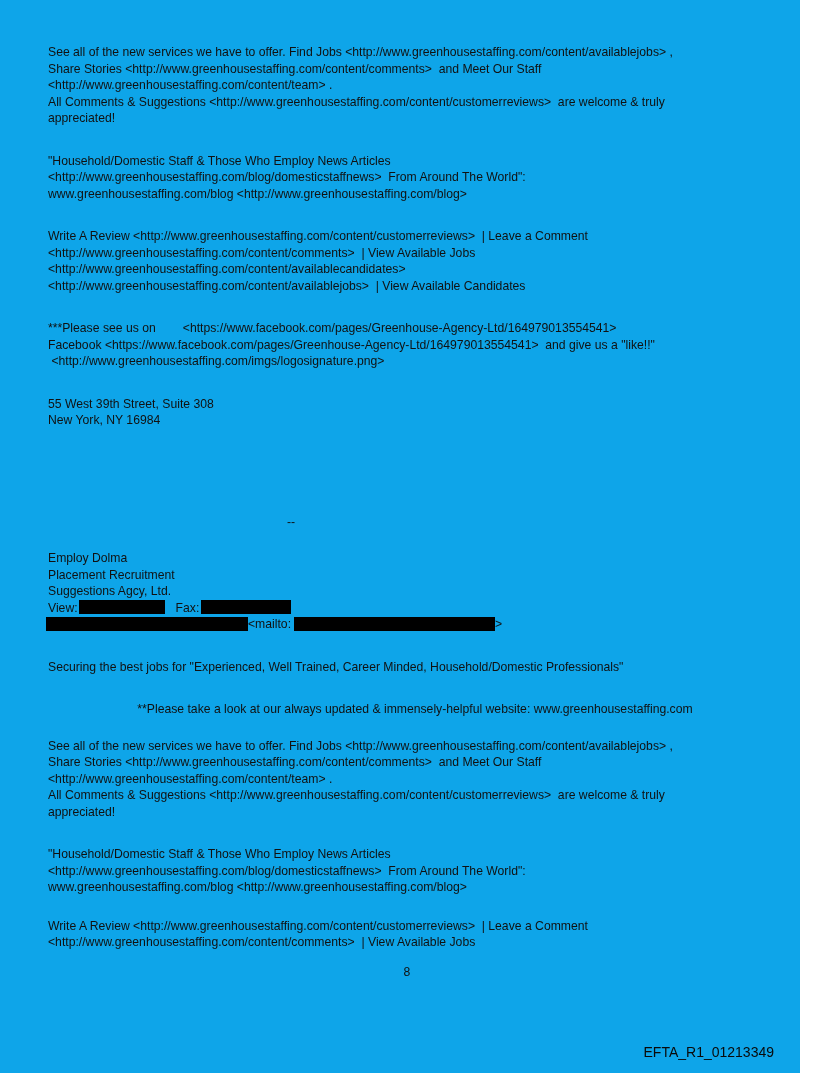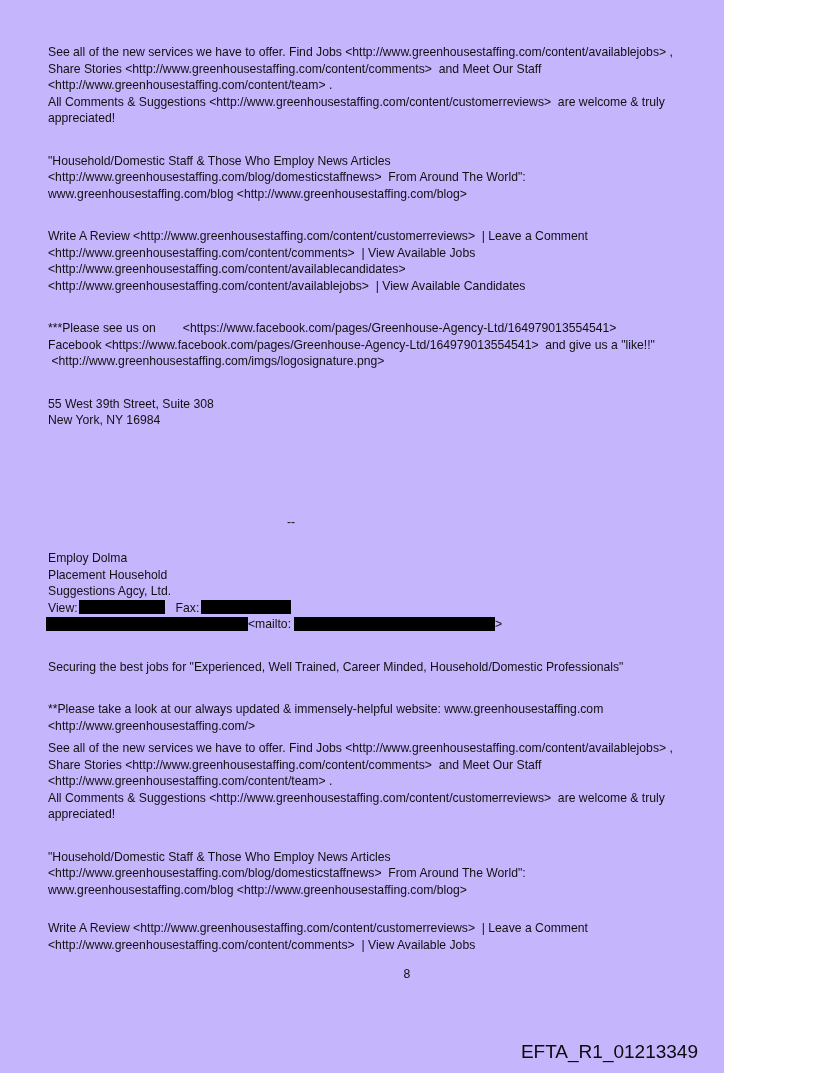--- a/index.html
+++ b/index.html
@@ -1,45 +1,45 @@
 <!DOCTYPE html>
 <html><head>
 <meta charset="utf-8">
 <style>
   html,body { margin:0; padding:0; background:#ffffff; }
   .page {
     position:relative;
-    width:724px; height:1073px;
-    background:#c4b5fd;
+    width:800px; height:1073px;
+    background:#0ea5e9;
     font-family:"Liberation Sans", sans-serif;
     font-size:12.2px;
     line-height:16.5px;
     color:#111111;
     overflow:hidden;
   }
   .content { position:absolute; left:48px; top:44px; width:734px; }
   .para { margin:0 0 26px 0; }
   .line { white-space:pre; }
   .para-address { margin-bottom:4px; }
   .divider { margin-top:85px; margin-bottom:0; padding-left:239px; }
   .sig-block { margin-top:20px; margin-bottom:26px; }
-  .para-website { margin-bottom:6px; }
+  .para-website { margin-bottom:20px;text-align:center; }
   .para-news2 { margin-bottom:22px; }
   .para-review2 { margin-bottom:0; }
   .redact {
     display:inline-block;
     height:14px;
     background:#000000;
     vertical-align:-2.5px;
   }
   .page-number { margin-top:13px; width:718px; text-align:center; }
   .bates {
     position:absolute;
     top:1044px; right:26px;
-    font-size:19px;
+    font-size:14px;
     line-height:16px;
     color:#0a0a0a;
   }
 </style>
 </head>
 <body>
 
 <div class="page">
   <div class="content">
 
@@ -72,33 +72,32 @@
 
     <div class="para para-address">
       <div class="line">55 West 39th Street, Suite 308</div>
       <div class="line">New York, NY 16984</div>
     </div>
 
     <div class="para divider">--</div>
 
     <div class="para sig-block">
       <div class="line">Employ Dolma</div>
-      <div class="line">Placement Household</div>
+      <div class="line">Placement Recruitment</div>
       <div class="line">Suggestions Agcy, Ltd.</div>
       <div class="line"><span>View:</span><span class="redact" style="width:86px;margin-left:1px;"></span><span style="margin-left:11px;">Fax:</span><span class="redact" style="width:90px;margin-left:2px;"></span></div>
       <div class="line"><span class="redact" style="width:202px;margin-left:-2px;"></span><span>&lt;mailto:</span><span class="redact" style="width:201px;margin-left:3px;"></span><span>&gt;</span></div>
     </div>
 
     <div class="para">
       <div class="line">Securing the best jobs for "Experienced, Well Trained, Career Minded, Household/Domestic Professionals"</div>
     </div>
 
     <div class="para para-website">
       <div class="line">**Please take a look at our always updated &amp; immensely-helpful website: www.greenhousestaffing.com</div>
-      <div class="line">&lt;http://www.greenhousestaffing.com/&gt;</div>
     </div>
 
     <div class="para">
       <div class="line">See all of the new services we have to offer. Find Jobs &lt;http://www.greenhousestaffing.com/content/availablejobs&gt; ,</div>
       <div class="line">Share Stories &lt;http://www.greenhousestaffing.com/content/comments&gt;  and Meet Our Staff</div>
       <div class="line">&lt;http://www.greenhousestaffing.com/content/team&gt; .</div>
       <div class="line">All Comments &amp; Suggestions &lt;http://www.greenhousestaffing.com/content/customerreviews&gt;  are welcome &amp; truly</div>
       <div class="line">appreciated!</div>
     </div>
 

